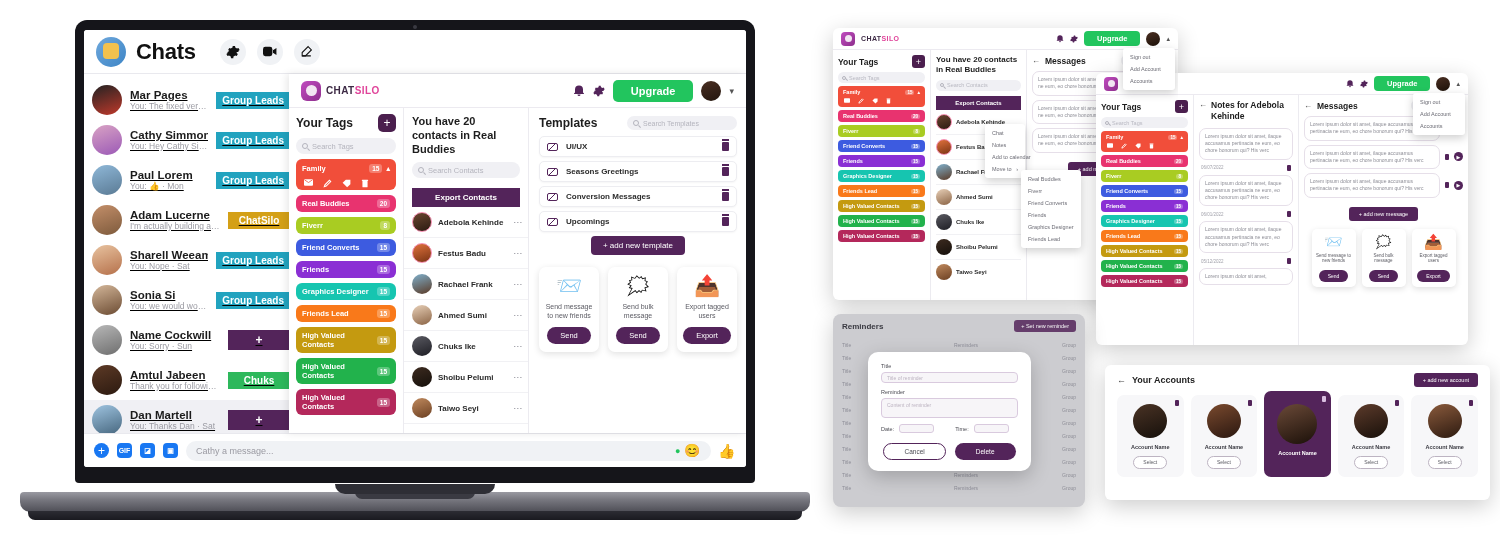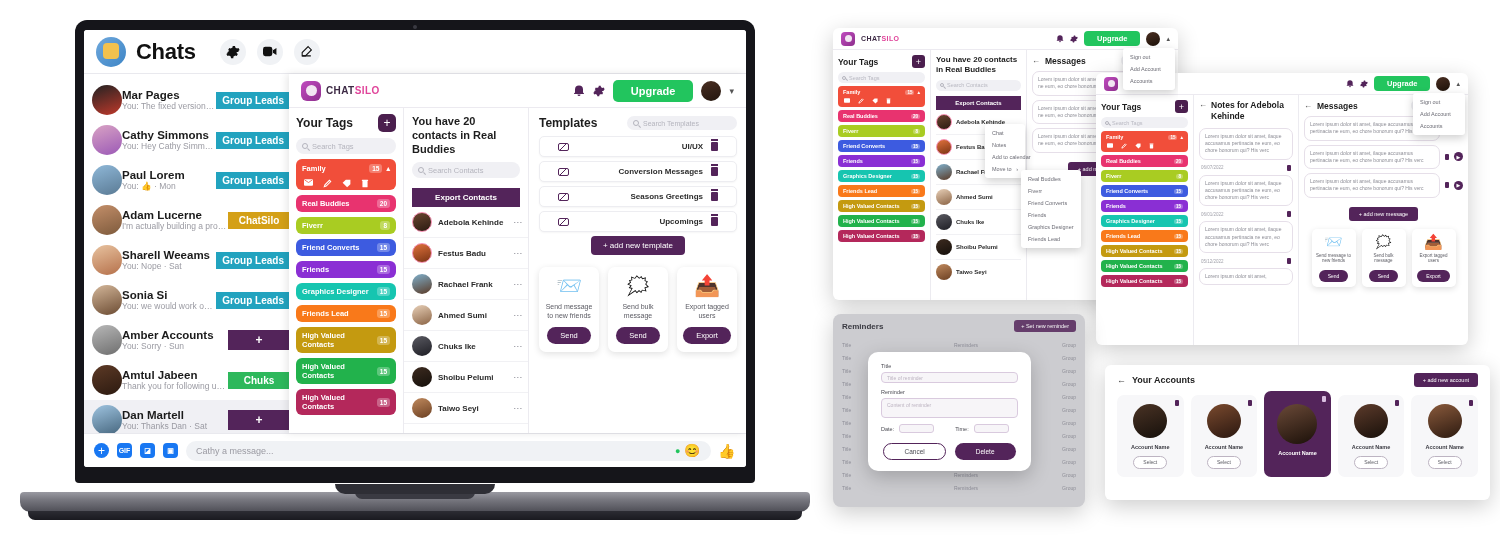--- a/index.html
+++ b/index.html
@@ -39,21 +39,21 @@
   .fb-avatar::after{content:"";position:absolute;left:7px;top:6px;width:16px;height:16px;
     border-radius:4px;background:#f2c14e;}
   .fb-title { font-size:22px; font-weight:bold; color:#111; letter-spacing:-.3px; }
   .fb-icons { display:flex; gap:11px; margin-left:14px; }
   .circ-btn { width:26px;height:26px;border-radius:50%;background:#f0f2f5;
     display:flex;align-items:center;justify-content:center; }
   .fb-body { flex:1; display:flex; min-height:0; position:relative; background:#fff;}
 
   
   .chat-list { width:215px; flex:0 0 auto; border-right:1px solid #eee; overflow:hidden; position:relative;}
-  .chat-row { display:flex; align-items:center; padding:6px 8px 6px 8px; height:40px; }
+  .chat-row { display:flex; align-items:center; gap:8px; padding:6px 8px 6px 8px; height:40px;text-decoration:underline; }
   .chat-row.sel { background:#f0f0f4; }
   .c-av { width:30px;height:30px;border-radius:50%; flex:0 0 auto; background:#ccc; overflow:hidden; position:relative;}
   .c-mid { flex:1; min-width:0; }
   .c-name { font-size:11.5px; font-weight:bold; color:#1b1b1b; white-space:nowrap; overflow:hidden;}
   .c-sub { font-size:8.5px; color:#9a9aa2; white-space:nowrap; overflow:hidden; text-overflow:ellipsis;}
   .c-tag { font-size:10px; color:#fff; padding:3px 6px; min-width:62px; text-align:center;
     font-weight:bold; white-space:nowrap; }
   .c-tag.plus { font-size:12px; }
 
   
@@ -106,21 +106,21 @@
   .cc-av { width:20px;height:20px;border-radius:50%;overflow:hidden;flex:0 0 auto;}
   .cc-name { flex:1; font-size:8px; font-weight:bold; color:#2a2a2a; white-space:nowrap; overflow:hidden;}
   .kebab { font-size:9px; color:#9a9aa2; letter-spacing:0; line-height:.5; writing-mode:vertical-rl;}
 
   
   .tp-head { display:flex; align-items:center; padding:8px 10px 6px 10px; gap:10px; }
   .tp-search { flex:1; max-width:110px; margin-left:auto; height:14px; border-radius:7px;
     background:#f0f0f4; display:flex;align-items:center;gap:4px;padding:0 6px;}
   .tp-list { padding:0 10px; }
   .tp-item { display:flex; align-items:center; gap:8px; background:#fff; border:1px solid #ededf1;
-    border-radius:5px; padding:5px 18px; margin-bottom:4px; box-shadow:0 1px 2px rgba(0,0,0,.04);text-align:right; }
+    border-radius:5px; padding:5px 7px; margin-bottom:4px; box-shadow:0 1px 2px rgba(0,0,0,.04); }
   .tp-name { flex:1; font-size:8px; font-weight:bold; color:#2d2d2d; }
   .env { width:11px;height:8px;border:1.3px solid #53245a;border-radius:2px; position:relative;flex:0 0 auto;}
   .env::after{content:"";position:absolute;left:0;top:0;width:100%;height:100%;
     background:linear-gradient(135deg,transparent 45%,#53245a 46%,#53245a 52%,transparent 53%);}
   .trash { width:7px;height:9px;background:#53245a;border-radius:1px; position:relative;flex:0 0 auto;}
   .trash::before{content:"";position:absolute;top:-3px;left:0;width:100%;height:2px;background:#53245a;}
   .tp-add { display:block; margin:4px auto 0 auto; background:#53245a; color:#fff; font-size:8px;
     border:none; border-radius:4px; padding:5px 12px; }
   .cards { display:flex; gap:9px; justify-content:center; padding:12px 10px 0 10px; }
   .card { width:60px; background:#fff; border-radius:7px; box-shadow:0 2px 7px rgba(0,0,0,.12);
@@ -292,21 +292,21 @@
               <div class="c-av" style="background:linear-gradient(160deg,#d4b79a,#6b4b32)"></div>
               <div class="c-mid">
                 <div class="c-name">Sonia Si</div>
                 <div class="c-sub">You: we would work on it this ... · Sun</div>
               </div>
               <div class="c-tag" style="background:#22a3bf">Group Leads</div>
             </div>
             <div class="chat-row">
               <div class="c-av" style="background:linear-gradient(160deg,#b8b8b8,#6e6e6e)"></div>
               <div class="c-mid">
-                <div class="c-name">Amber Accounts</div>
+                <div class="c-name">Name Cockwill</div>
                 <div class="c-sub">You: Sorry · Sun</div>
               </div>
               <div class="c-tag plus" style="background:#53245a">+</div>
             </div>
             <div class="chat-row">
               <div class="c-av" style="background:linear-gradient(160deg,#5d3a26,#2c1a10)"></div>
               <div class="c-mid">
                 <div class="c-name">Amtul Jabeen</div>
                 <div class="c-sub">Thank you for following up · Sat</div>
               </div>
@@ -473,26 +473,26 @@
                   </div>
                 </div>
                 <div class="tp-list">
                   <div class="tp-item">
                     <div class="env"></div>
                     <div class="tp-name">UI/UX</div>
                     <div class="trash"></div>
                   </div>
                   <div class="tp-item">
                     <div class="env"></div>
-                    <div class="tp-name">Conversion Messages</div>
+                    <div class="tp-name">Seasons Greetings</div>
                     <div class="trash"></div>
                   </div>
                   <div class="tp-item">
                     <div class="env"></div>
-                    <div class="tp-name">Seasons Greetings</div>
+                    <div class="tp-name">Conversion Messages</div>
                     <div class="trash"></div>
                   </div>
                   <div class="tp-item">
                     <div class="env"></div>
                     <div class="tp-name">Upcomings</div>
                     <div class="trash"></div>
                   </div>
                   <button class="tp-add">+  add new template</button>
                 </div>
 

